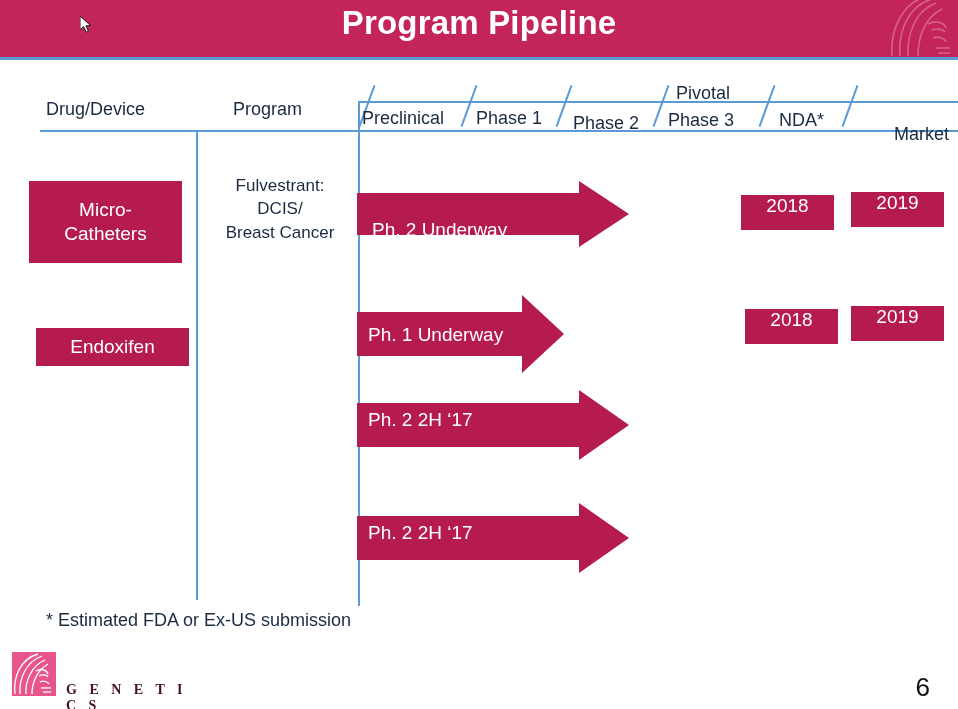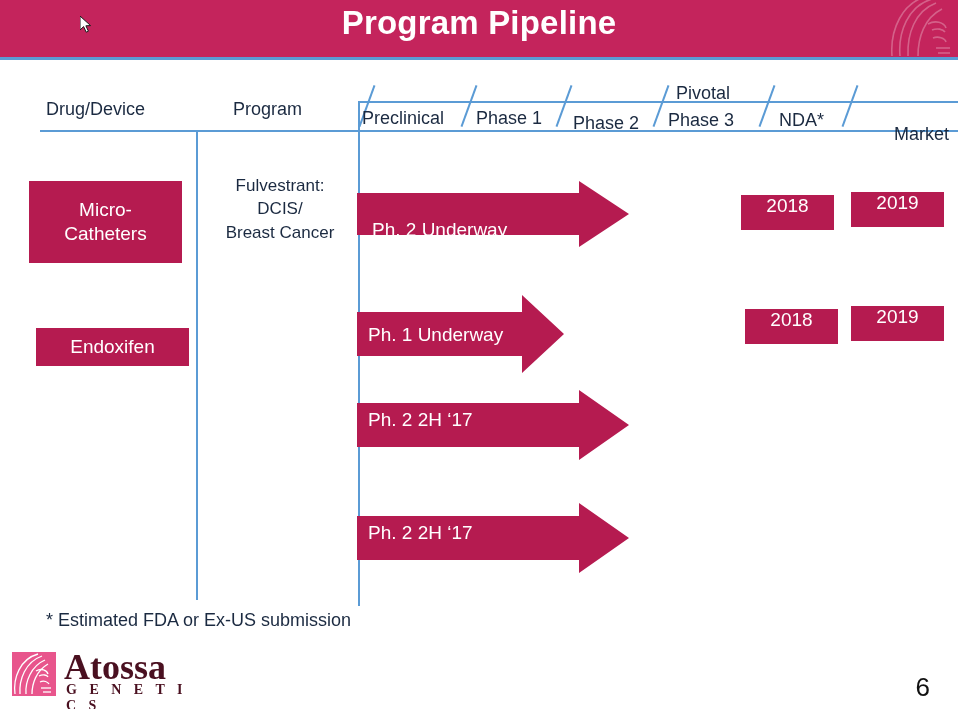--- a/index.html
+++ b/index.html
@@ -236,19 +236,18 @@
           <path d="M14 42 C13 30 19 14 33 8"></path>
           <path d="M20 42 C20 32 24 19 36 12"></path>
           <path d="M24 19 C29 16 35 18 36 22"></path>
           <path d="M27 24 C31 22 35 23 36 25"></path>
           <path d="M28 30 C32 28 36 30 37 32"></path>
           <path d="M29 36 L39 36"></path>
           <path d="M31 40 L39 40"></path>
         </g>
       </svg>
     </div>
-    <div class="logo-word">Atossa</div>
     <div class="logo-sub">G E N E T I C S</div>
   </div>
 
   <div class="page-num">6</div>
 
 </div>
 
 </body></html>

